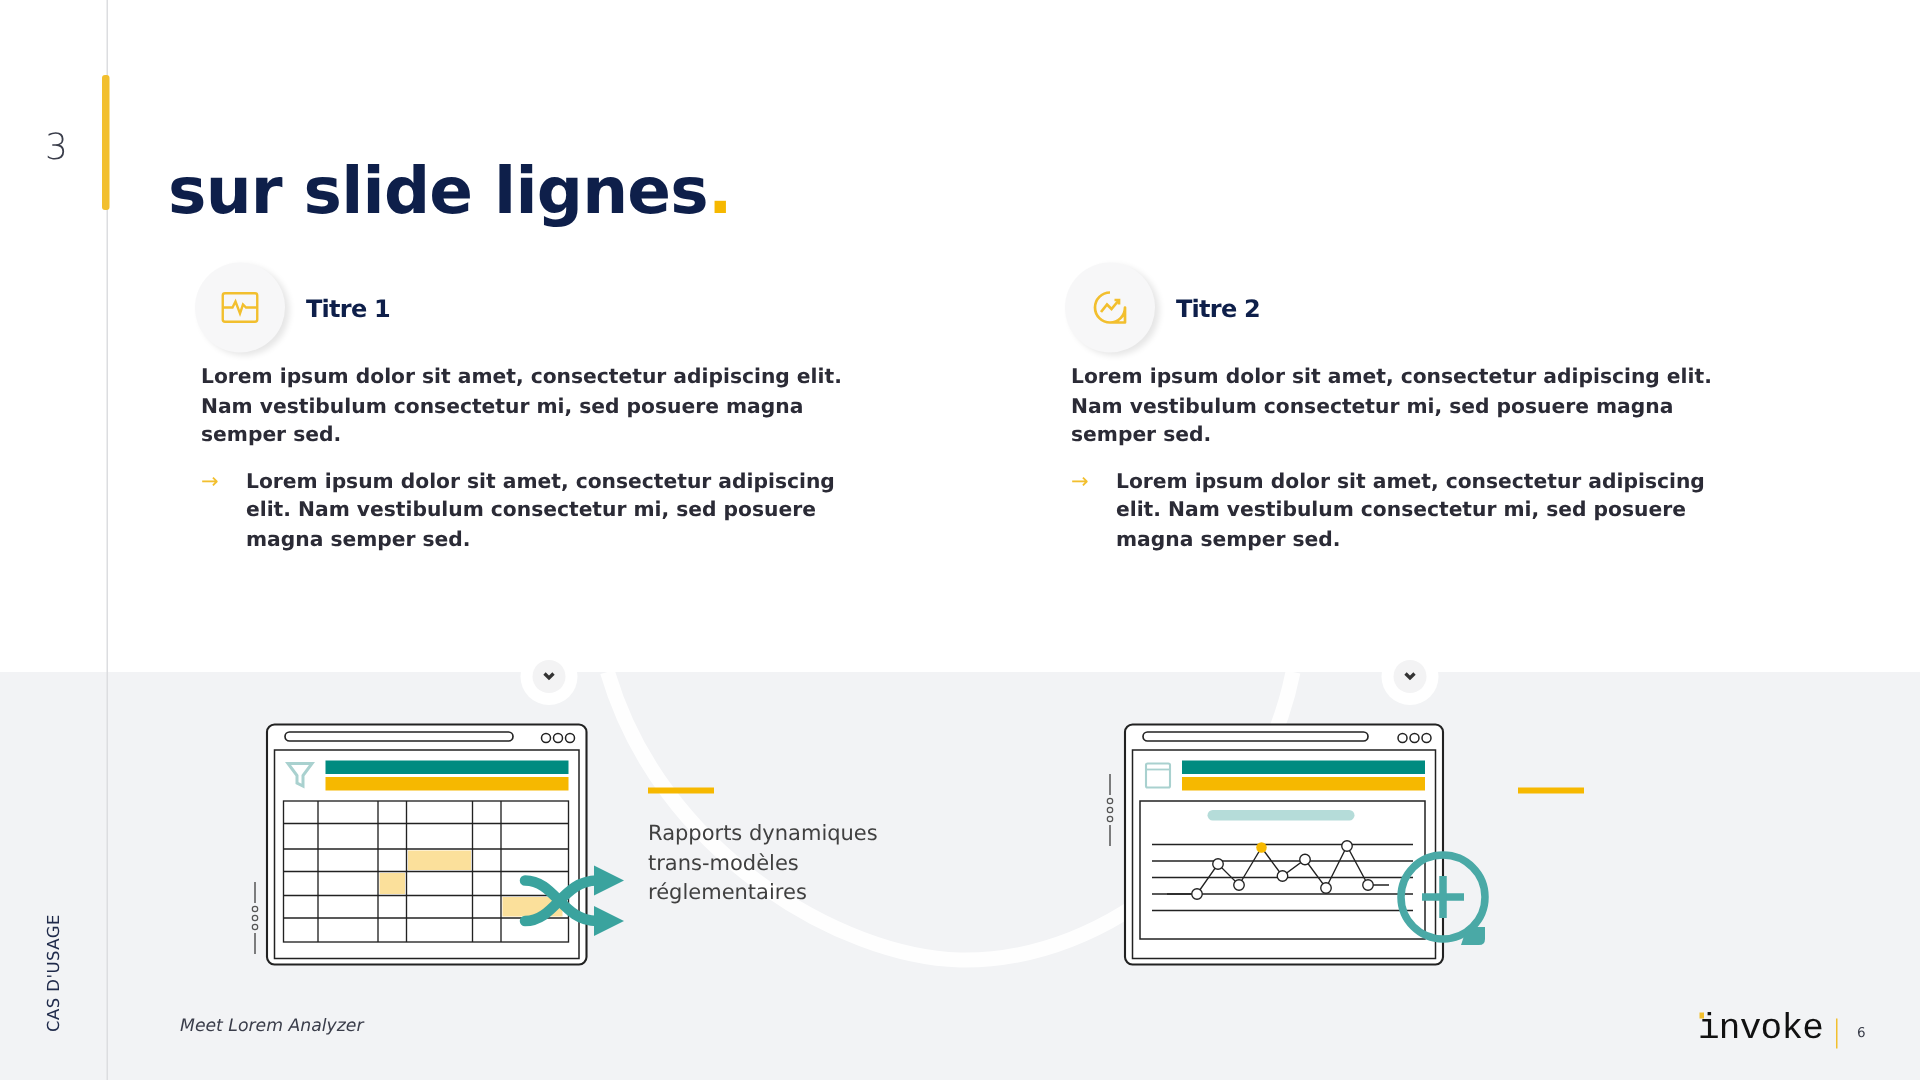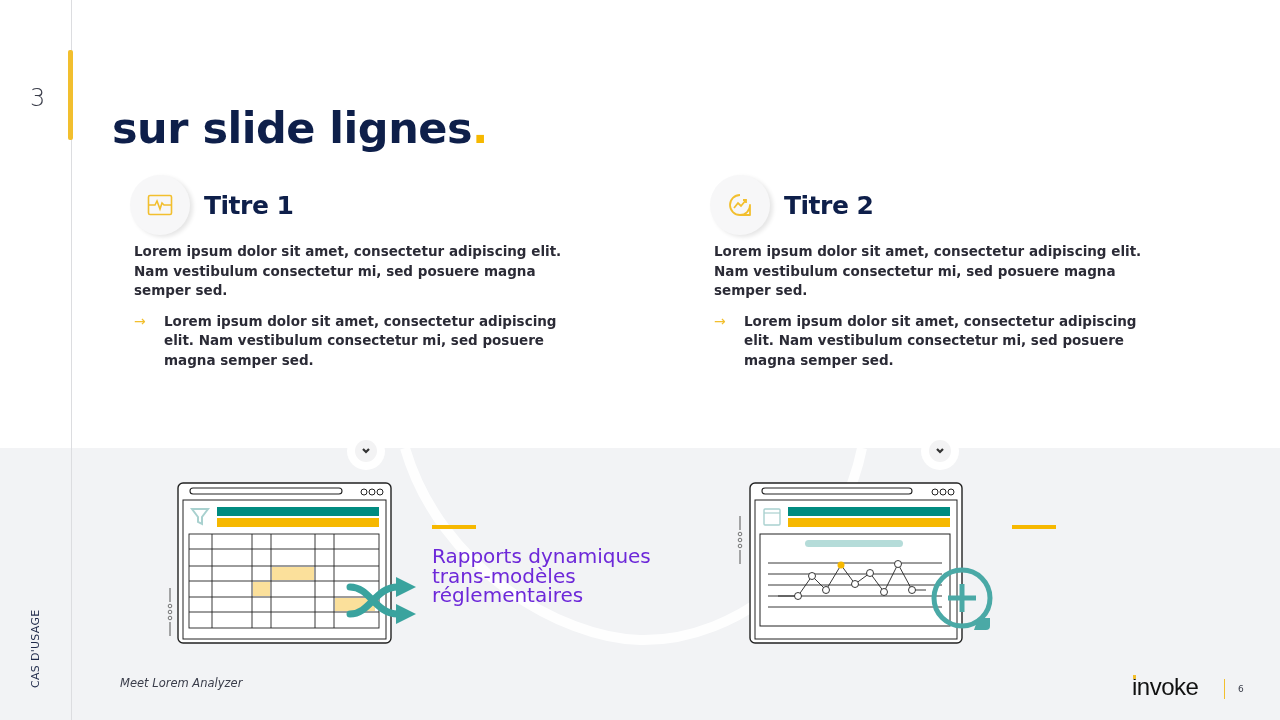--- a/index.html
+++ b/index.html
@@ -11,42 +11,42 @@
   .accent-bar { position: absolute; left: 68px; top: 50px; width: 5px; height: 90px; background: #f2bf2e; border-radius: 2px; z-index: 4; }
 
   .title { position: absolute; left: 112px; top: 50px; font-family: "DejaVu Sans", sans-serif; font-weight: 700; font-size: 43px; line-height: 52px; color: #0e1f4a; letter-spacing: -0.5px; }
   .title .dot { color: #f6b800; }
 
   .col { position: absolute; top: 174px; width: 470px; }
   .col.c1 { left: 130px; }
   .col.c2 { left: 710px; }
   .col-head { display: flex; align-items: center; height: 62px; }
   .icon-circle { width: 60px; height: 60px; border-radius: 50%; background: #f7f7f8; box-shadow: 3px 2px 4px rgba(0,0,0,0.10); display: flex; align-items: center; justify-content: center; }
-  .col-title { margin-left: 14px; font-family: "DejaVu Sans", sans-serif; font-weight: 700; font-size: 25px; color: #0e1f4a; letter-spacing: -0.5px; }
+  .col-title { margin-left: 14px; font-family: "DejaVu Sans", sans-serif; font-weight: 700; font-size: 16px; color: #0e1f4a; letter-spacing: -0.5px; }
   .col-body { margin-top: 6px; padding-left: 4px; font-family: "DejaVu Sans", sans-serif; font-weight: 700; font-size: 13.5px; line-height: 19.5px; color: #2b2b36; width: 460px; }
   .col-bullet { display: flex; margin-top: 11px; padding-left: 4px; }
   .col-bullet .arr { width: 30px; color: #f2bf2e; font-size: 14px; line-height: 19.5px; font-weight: 400; }
   .col-bullet .txt { font-weight: 700; font-size: 13.5px; line-height: 19.5px; color: #2b2b36; width: 410px; }
 
   .band { position: absolute; left: 0; top: 448px; width: 1280px; height: 272px; background: #f2f3f5; overflow: hidden; z-index: 1; }
   .band svg.arc { position: absolute; left: 0; top: 0; }
 
   .chev { position: absolute; width: 38px; height: 38px; border-radius: 50%; background: #ffffff; top: 432px; z-index: 5; display: flex; align-items: center; justify-content: center; }
   .chev .inner { width: 22px; height: 22px; border-radius: 50%; background: #f3f3f4; display: flex; align-items: center; justify-content: center; }
 
   .illus { position: absolute; z-index: 4; }
 
   .feature { position: absolute; z-index: 4; }
   .feature .bar { width: 44px; height: 4px; background: #f6b800; margin-bottom: 18px; }
-  .feature .label { font-family: "DejaVu Sans", sans-serif; font-size: 20px; line-height: 19.5px; color: #6d28d9; }
+  .feature .label { font-family: "DejaVu Sans", sans-serif; font-size: 14px; line-height: 19.5px; color: #404040; }
 
   .side-label { position: absolute; left: 29px; top: 688px; transform: rotate(-90deg); transform-origin: left top; font-family: "DejaVu Sans", sans-serif; font-size: 11px; color: #1f2a4a; letter-spacing: 0.3px; z-index: 4; white-space: nowrap; }
   .footer-note { position: absolute; left: 120px; top: 676px; font-family: "DejaVu Sans", sans-serif; font-style: italic; font-weight: 300; font-size: 11.5px; color: #3a3d4a; z-index: 4; }
 
-  .logo { position: absolute; left: 1132px; top: 674px; font-family: Liberation Sans, sans-serif; font-size: 24px; color: #111; letter-spacing: -0.5px; z-index: 4; line-height: 26px; }
+  .logo { position: absolute; left: 1132px; top: 674px; font-family: Liberation Mono, monospace; font-size: 24px; color: #111; letter-spacing: -0.5px; z-index: 4; line-height: 26px; }
   .logo-dot { position: absolute; left: 1133px; top: 675px; width: 3px; height: 4px; background: #f2bf2e; z-index: 5; }
   .logo-sep { position: absolute; left: 1224px; top: 679px; width: 1px; height: 20px; background: #f2bf2e; z-index: 4; }
   .page-num { position: absolute; left: 1238px; top: 684px; font-size: 9px; color: #3a3d4a; z-index: 4; font-family: "DejaVu Sans", sans-serif; }
 </style>
 </head>
 <body>
 
 <div class="vline"></div>
 <div class="section-num">3</div>
 <div class="accent-bar"></div>

